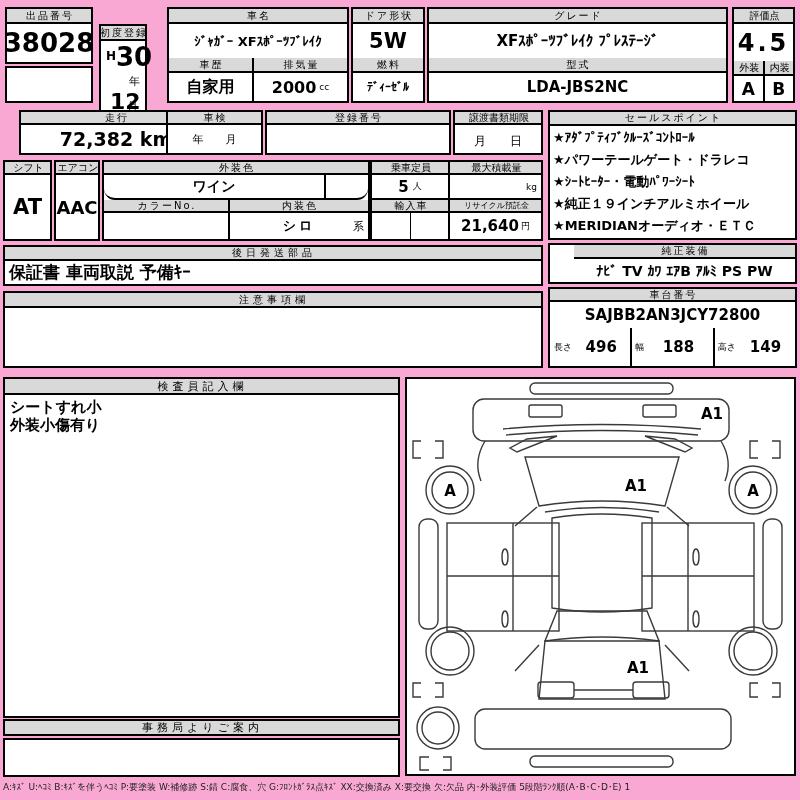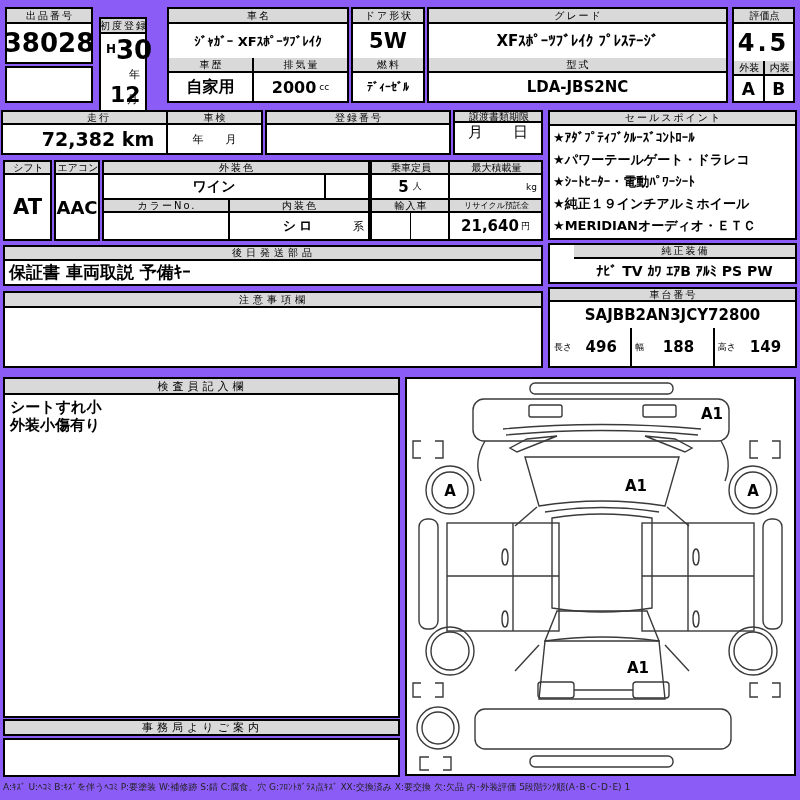--- a/index.html
+++ b/index.html
@@ -1,18 +1,18 @@
 <!DOCTYPE html>
 <html><head>
 <meta charset="utf-8">
 <style>
   * { margin:0; padding:0; box-sizing:border-box; }
   html,body { background:#fff; }
   body { width:800px; height:800px; font-family:"DejaVu Sans",sans-serif; color:#000; }
-  .sheet { position:relative; width:800px; height:800px; background:#8b5cf6; overflow:hidden; }
+  .sheet { position:relative; width:800px; height:800px; background:#f9a8d4; overflow:hidden; }
   .box { position:absolute; border:2px solid #000; background:#fff; }
   .h { background:#d9d9d9; display:flex; align-items:center; justify-content:center;
        font-size:10px; letter-spacing:2px; text-indent:2px; border-bottom:2px solid #000;
        white-space:nowrap; overflow:hidden; }
   .v { display:flex; align-items:center; justify-content:center; font-weight:bold; white-space:nowrap; }
   .col { display:flex; flex-direction:column; }
   .row { display:flex; }
   .br { border-right:2px solid #000; }
   svg text { font-family:"DejaVu Sans",sans-serif; font-weight:bold; }
 </style>
@@ -20,21 +20,21 @@
 <body>
 
 <div class="sheet">
 
   <div class="box col" style="left:5px;top:7px;width:88px;height:57px;">
     <div class="h" style="height:15px;">出品番号</div>
     <div class="v" style="flex:1;font-size:26px;">38028</div>
   </div>
   <div class="box" style="left:5px;top:66px;width:88px;height:37px;"></div>
 
-  <div class="box col" style="left:99px;top:17px;width:48px;height:96px;">
+  <div class="box col" style="left:99px;top:24px;width:48px;height:96px;">
     <div class="h" style="height:15px;">初度登録</div>
     <div style="position:relative;flex:1;">
       <span style="position:absolute;left:5px;top:8px;font-size:12px;font-weight:bold;">H</span>
       <span style="position:absolute;left:15px;top:1px;font-size:26px;font-weight:bold;">30</span>
       <span style="position:absolute;right:5px;top:33px;font-size:11px;">年</span>
       <span style="position:absolute;left:9px;top:48px;font-size:22px;font-weight:bold;">12</span>
       <span style="position:absolute;right:7px;top:58px;font-size:11px;">月</span>
     </div>
   </div>
 
@@ -76,38 +76,38 @@
     <div class="row" style="height:15px;">
       <div class="h br" style="flex:1;letter-spacing:0;border-bottom:2px solid #000;">外装</div>
       <div class="h" style="flex:1;letter-spacing:0;">内装</div>
     </div>
     <div class="row" style="flex:1;">
       <div class="v br" style="flex:1;font-size:17px;">A</div>
       <div class="v" style="flex:1;font-size:17px;">B</div>
     </div>
   </div>
 
-  <div class="box col" style="left:1px;top:110px;width:194px;height:45px;text-align:right;">
+  <div class="box col" style="left:19px;top:110px;width:194px;height:45px;text-align:right;">
     <div class="h" style="height:13px;">走行</div>
     <div class="v" style="flex:1;font-size:19px;">72,382 km</div>
   </div>
 
   <div class="box col" style="left:265px;top:110px;width:186px;height:45px;">
     <div class="h" style="height:13px;">登録番号</div>
     <div class="v" style="flex:1;"></div>
   </div>
 
   <div class="box col" style="left:166px;top:110px;width:97px;height:45px;">
     <div class="h" style="height:13px;">車検</div>
     <div class="v" style="flex:1;font-size:11px;font-weight:normal;">年　　月</div>
   </div>
 
   <div class="box col" style="left:453px;top:110px;width:90px;height:45px;">
     <div class="h" style="height:13px;letter-spacing:0;">譲渡書類期限</div>
-    <div class="v" style="flex:1;align-items:flex-end;padding-bottom:11px;font-size:15px;font-weight:normal;border-radius:6px;">月　　日</div>
+    <div class="v" style="flex:1;align-items:flex-end;padding-bottom:3px;font-size:12px;font-weight:normal;border-radius:6px;">月　　日</div>
   </div>
 
   <div class="box col" style="left:548px;top:110px;width:249px;height:130px;">
     <div class="h" style="height:16px;">セールスポイント</div>
     <div style="flex:1;padding:1px 3px;">
       <div style="font-size:13px;font-weight:bold;line-height:22px;white-space:nowrap;">★ｱﾀﾞﾌﾟﾃｨﾌﾞｸﾙｰｽﾞｺﾝﾄﾛｰﾙ</div>
       <div style="font-size:13px;font-weight:bold;line-height:22px;white-space:nowrap;">★パワーテールゲート・ドラレコ</div>
       <div style="font-size:13px;font-weight:bold;line-height:22px;white-space:nowrap;">★ｼｰﾄﾋｰﾀｰ・電動ﾊﾟﾜｰｼｰﾄ</div>
       <div style="font-size:13px;font-weight:bold;line-height:22px;white-space:nowrap;">★純正１９インチアルミホイール</div>
       <div style="font-size:13px;font-weight:bold;line-height:22px;white-space:nowrap;">★MERIDIANオーディオ・ＥＴＣ</div>
@@ -119,21 +119,21 @@
     <div class="v" style="flex:1;font-size:21px;">AT</div>
   </div>
 
   <div class="box col" style="left:54px;top:160px;width:46px;height:81px;">
     <div class="h" style="height:13px;letter-spacing:0;">エアコン</div>
     <div class="v" style="flex:1;font-size:18px;">AAC</div>
   </div>
 
   <div class="box col" style="left:102px;top:160px;width:268px;height:81px;">
     <div class="h" style="height:13px;">外装色</div>
-    <div class="row" style="height:25px;border-bottom:2px solid #000;">
+    <div class="row" style="height:25px;border-bottom:2px solid #000;border-radius:11px;">
       <div class="v br" style="flex:1;font-size:14px;">ワイン</div>
       <div style="width:42px;"></div>
     </div>
     <div class="row" style="height:13px;">
       <div class="h br" style="width:126px;border-bottom:2px solid #000;">カラーNo.</div>
       <div class="h" style="flex:1;">内装色</div>
     </div>
     <div class="row" style="flex:1;">
       <div class="br" style="width:126px;"></div>
       <div class="v" style="flex:1;position:relative;font-size:13px;letter-spacing:3px;">

